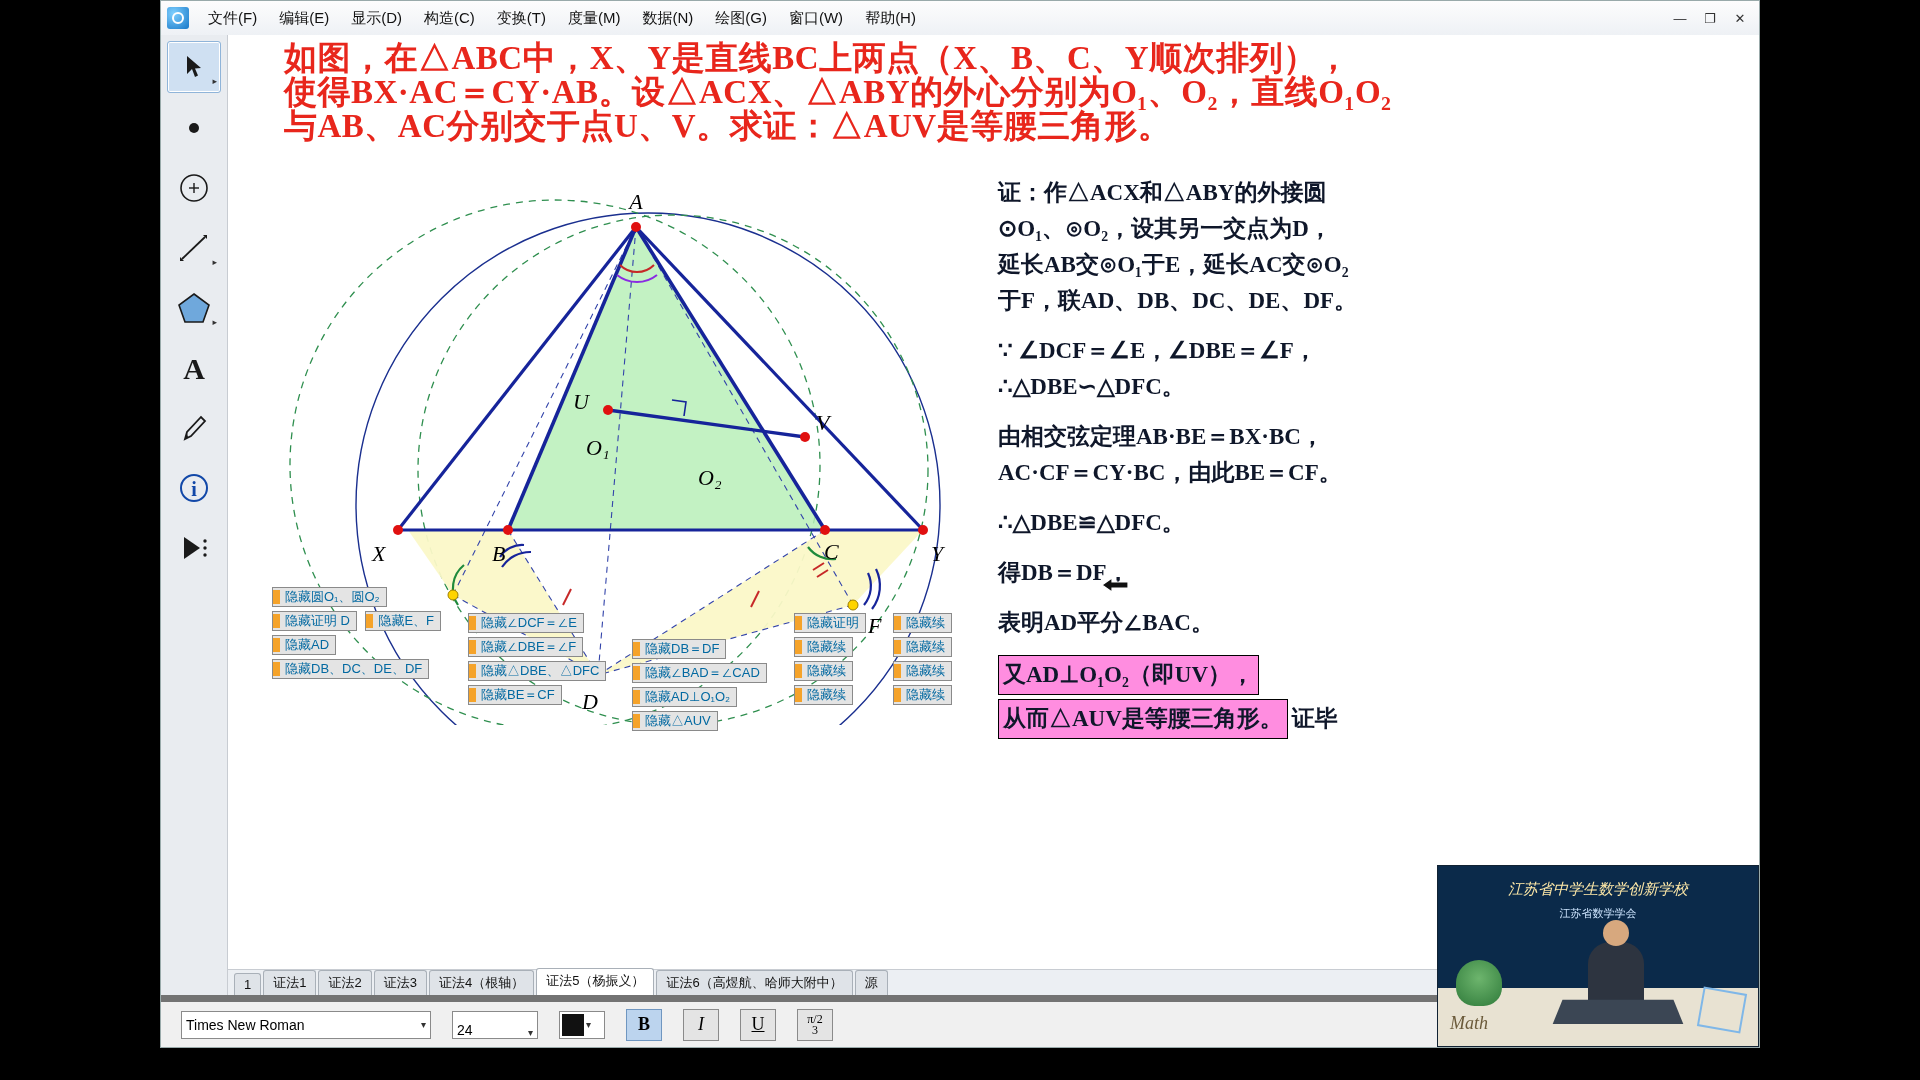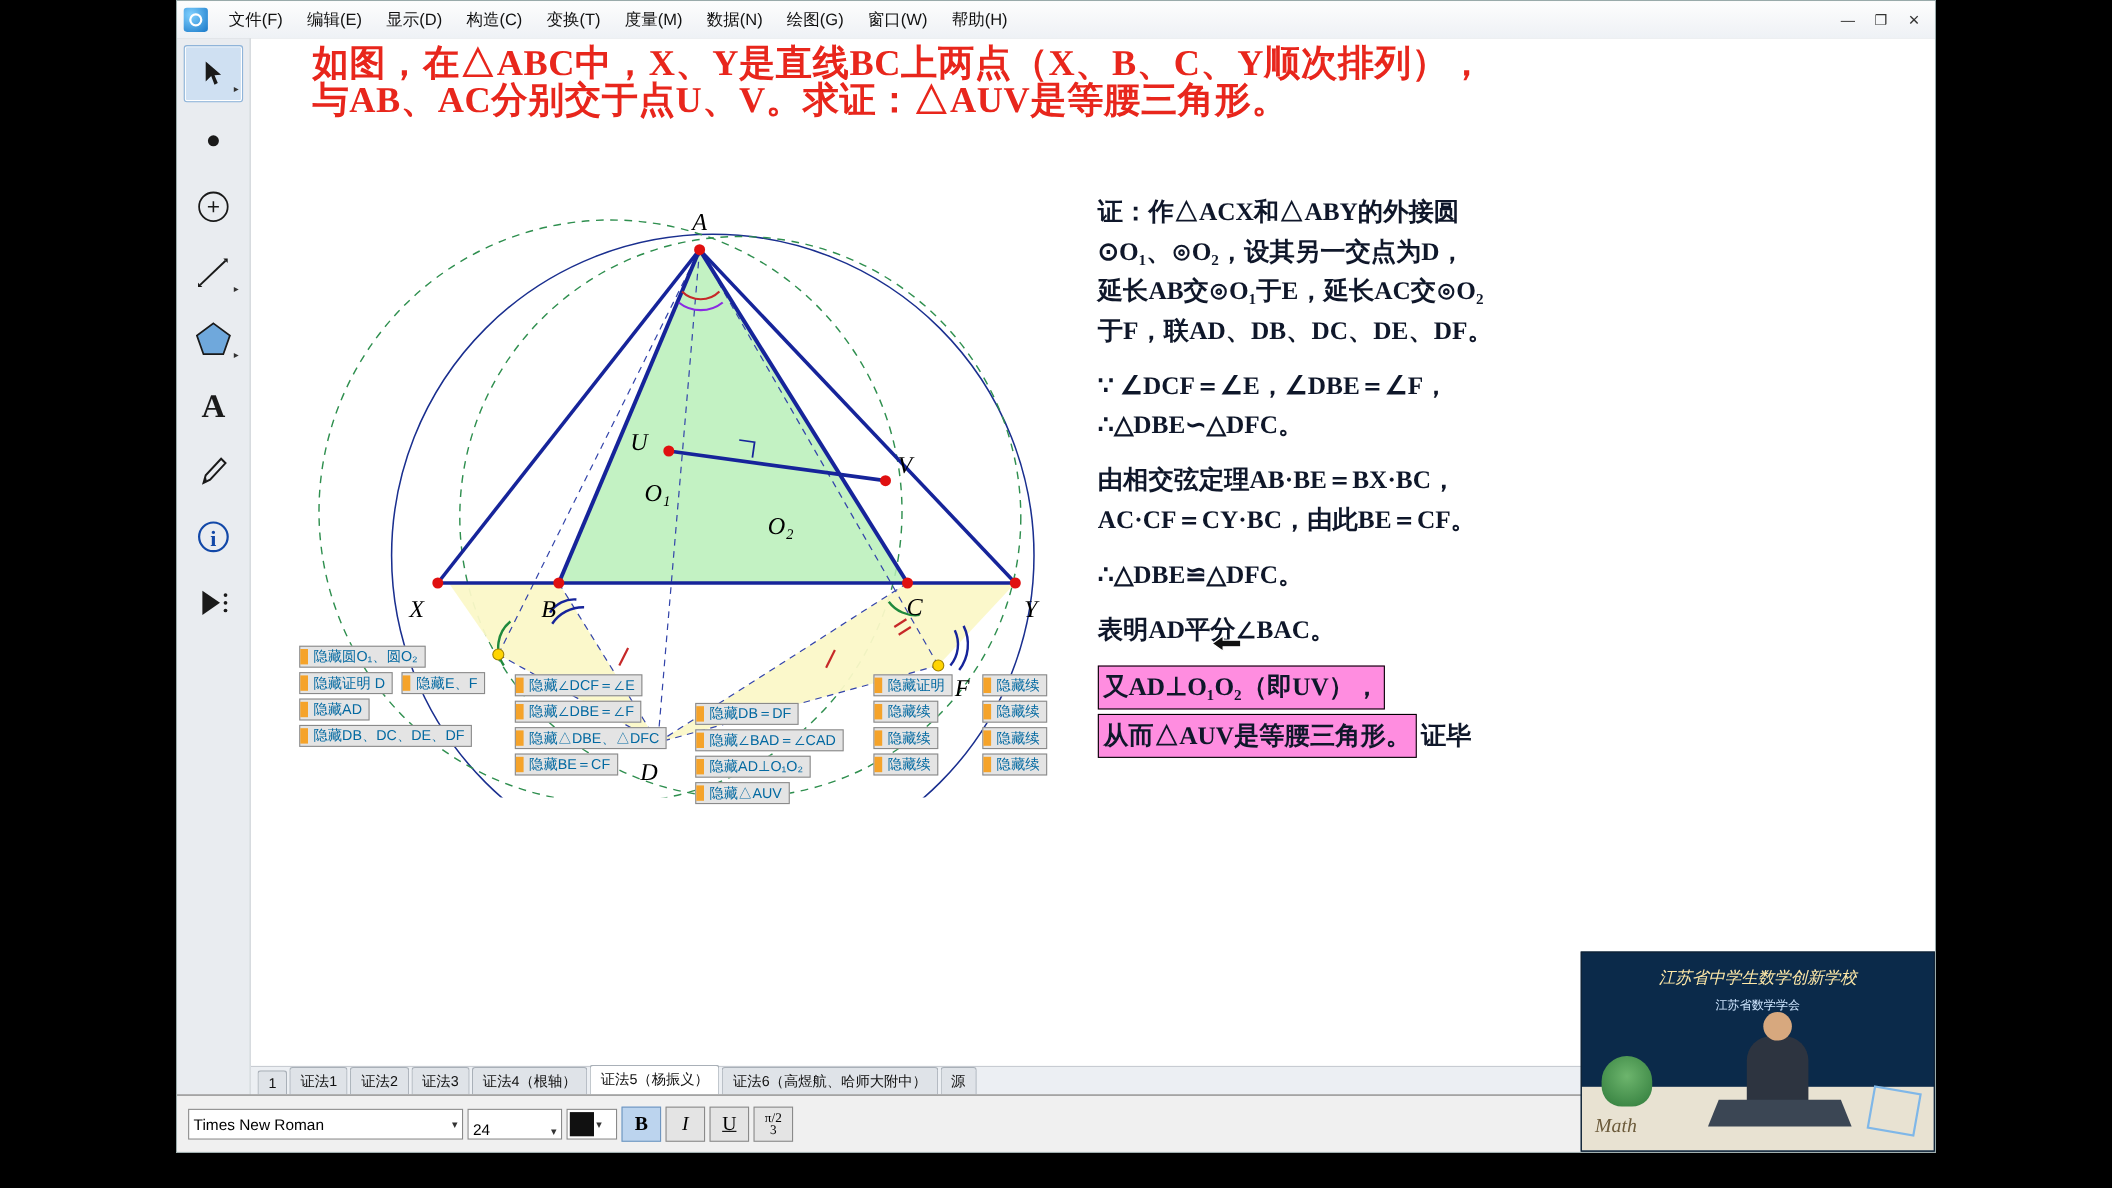--- a/index.html
+++ b/index.html
@@ -29,21 +29,21 @@
   .hl2{background:#ff8de0;display:inline-block;padding:1px 4px;border:1px solid #000;}
   
   .btnrow{position:absolute;}
   .gbtn{display:inline-flex;align-items:center;background:#e4e4e4;border:1px solid #8a8a8a;font-size:13px;color:#0369a1;font-family:"Liberation Sans",sans-serif;padding:2px 6px 2px 0;margin:0 4px 4px 0;height:20px;box-sizing:border-box;white-space:nowrap;}
   .gbtn:before{content:"";display:inline-block;width:7px;height:100%;background:#f5a32a;margin-right:5px;}
   
   .tabs{position:absolute;left:0;bottom:0;height:26px;width:100%;background:#eceff3;border-top:1px solid #c8ccd2;display:flex;align-items:flex-end;padding-left:6px;box-sizing:border-box;}
   .tab{font-size:13px;padding:3px 9px;border:1px solid #a9b0b8;border-bottom:none;background:#dfe3e8;margin-right:2px;border-radius:3px 3px 0 0;color:#111;}
   .tab.active{background:#fff;padding-bottom:5px;}
   
-  .fmtbar{position:absolute;left:0;bottom:0;height:52px;width:100%;background:#f0f0f0;border-top:1px solid #737373;display:flex;align-items:center;padding:0 10px;box-sizing:border-box;gap:4px;}
+  .fmtbar{position:absolute;left:0;bottom:0;height:52px;width:100%;background:#f0f0f0;border-top:7px solid #737373;display:flex;align-items:center;padding:0 20px;box-sizing:border-box;gap:21px;}
   .fontsel{width:240px;height:26px;border:1px solid #8a8a8a;background:#fff;font-size:14px;display:flex;align-items:center;padding:0 4px;justify-content:space-between;}
   .sizesel{width:76px;height:26px;border:1px solid #8a8a8a;background:#fff;font-size:14px;display:flex;align-items:flex-end;padding:0 4px;justify-content:space-between;}
   .caretg{font-size:10px;color:#333;}
   .colorbtn{width:44px;height:26px;border:1px solid #8a8a8a;background:#fff;display:flex;align-items:center;}
   .colorbtn .sw{width:22px;height:22px;background:#111;margin:1px 2px 1px 2px;}
   .fbtn{width:34px;height:30px;border:1px solid #8a8a8a;background:#e4e4e4;display:flex;align-items:center;justify-content:center;font-size:18px;font-family:"Liberation Serif",serif;}
   .fbtn.active{background:#bcd4ee;border-color:#6f96c0;}
   
   .pip{position:absolute;right:0;bottom:0;width:320px;height:180px;background:#0b2a4a;overflow:hidden;border:1px solid #123;}
   .piptitle{position:absolute;top:14px;left:0;width:100%;text-align:center;color:#ffe9a8;font-family:"Liberation Serif",serif;font-size:15px;font-style:italic;}
@@ -148,20 +148,21 @@
             <circle cx="27" cy="15" r="1.7" fill="#1a1a1a"></circle>
             <circle cx="27" cy="22" r="1.7" fill="#1a1a1a"></circle>
           </svg>
       </div>
     </div>
 
     <div class="canvas">
 
       <div class="prob">
         <div>如图，在△ABC中，X、Y是直线BC上两点（X、B、C、Y顺次排列），</div>
+        <div>使得BX·AC＝CY·AB。设△ACX、△ABY的外心分别为O₁、O₂，直线O₁O₂</div>
         <div>与AB、AC分别交于点U、V。求证：△AUV是等腰三角形。</div>
       </div>
 
       <svg width="760" height="560" style="position:absolute;left:40px;top:130px;">
 
         <circle cx="380" cy="340" r="292" fill="none" stroke="#1a2f8f" stroke-width="1.4"></circle>
 
         <circle cx="287" cy="300" r="265" fill="none" stroke="#2f8f4f" stroke-width="1.3" stroke-dasharray="7,6"></circle>
 
         <circle cx="405" cy="305" r="255" fill="none" stroke="#2f8f4f" stroke-width="1.3" stroke-dasharray="7,6"></circle>
@@ -236,20 +237,21 @@
       <div class="proof">
         <p>证：作△ACX和△ABY的外接圆</p>
         <p style="margin-top:-14px">⊙O₁、⊙O₂，设其另一交点为D，</p>
         <p style="margin-top:-14px">延长AB交⊙O₁于E，延长AC交⊙O₂</p>
         <p style="margin-top:-14px">于F，联AD、DB、DC、DE、DF。</p>
         <p>∵ ∠DCF＝∠E，∠DBE＝∠F，</p>
         <p style="margin-top:-14px">∴△DBE∽△DFC。</p>
         <p>由相交弦定理AB·BE＝BX·BC，</p>
         <p style="margin-top:-14px">AC·CF＝CY·BC，由此BE＝CF。</p>
         <p>∴△DBE≌△DFC。</p>
+        <p>得DB＝DF，</p>
         <p>表明AD平分∠BAC。</p>
         <p style="margin-bottom:4px"><span class="hl">又AD⊥O₁O₂（即UV），</span></p>
         <p><span class="hl2">从而△AUV是等腰三角形。</span><span style="margin-left:4px">证毕</span></p>
       </div>
 
       <svg width="30" height="24" style="position:absolute;left:872px;top:538px;">
         <path d="M2 12 L12 5 L12 9 L28 9 L28 15 L12 15 L12 19 Z" fill="#111" stroke="#fff" stroke-width="1.2"></path>
       </svg>
 
       <div class="btnrow" style="left:44px;top:552px;width:200px;">

